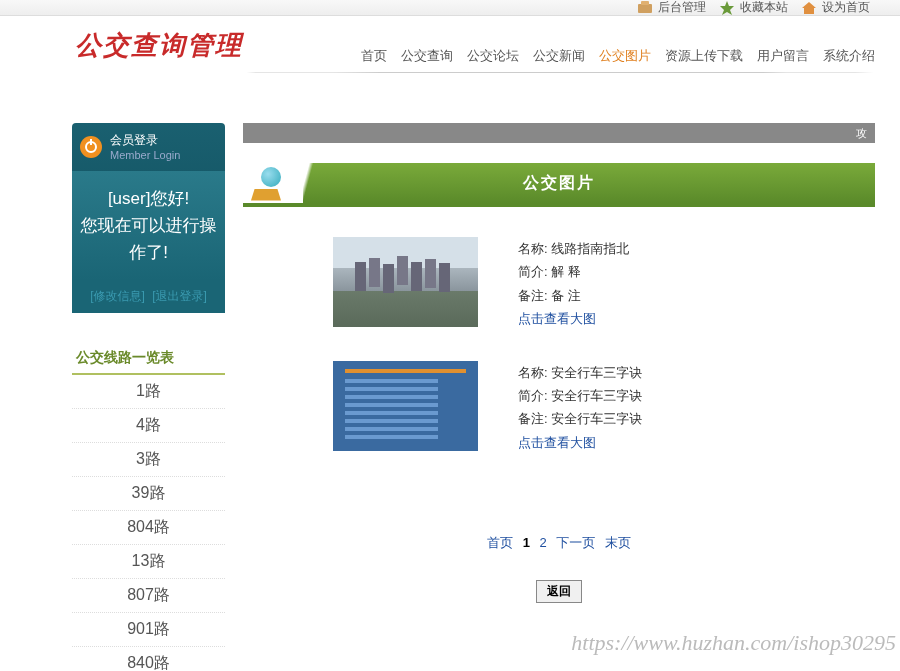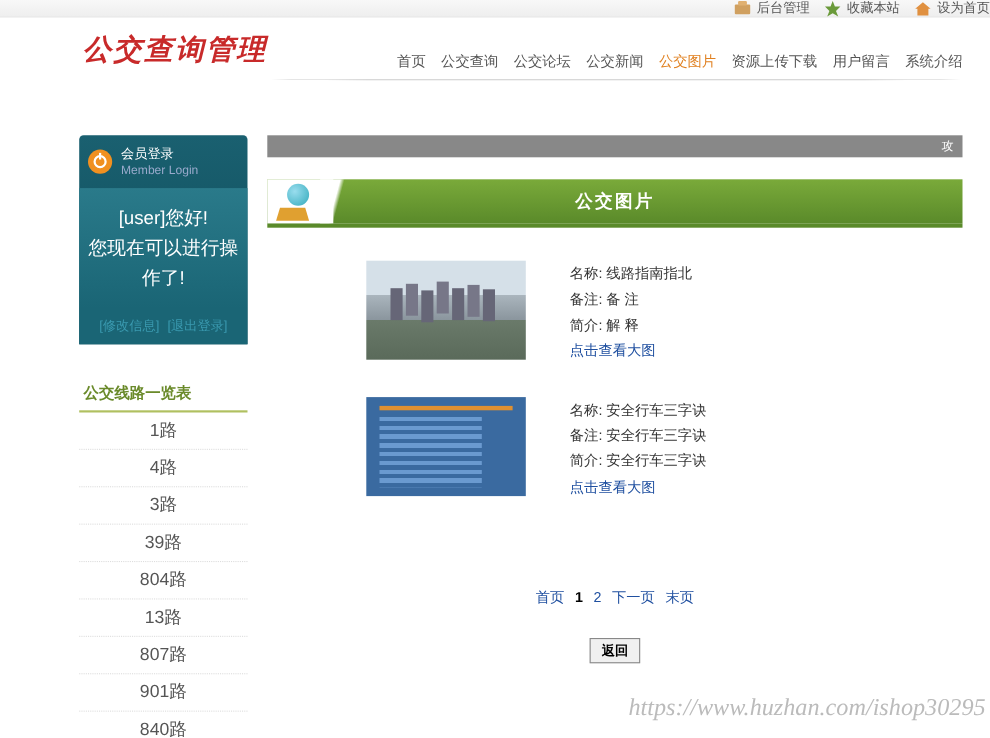--- a/index.html
+++ b/index.html
@@ -1,18 +1,18 @@
 <!DOCTYPE html>
 <html><head>
   <meta charset="utf-8">
   <style>
     * { margin: 0; padding: 0; box-sizing: border-box; }
     body { font-family: "Microsoft YaHei", Arial, sans-serif; font-size: 12px; background: #fff; width: 900px; }
     
-    .top-bar { height: 16px; display: flex; justify-content: flex-end; align-items: center; gap: 12px; background: linear-gradient(#f8f8f8, #eeeeee); border-bottom: 1px solid #ddd; }
+    .top-bar { height: 16px; display: flex; justify-content: flex-end; align-items: center; padding-right: 30px; gap: 12px; background: linear-gradient(#f8f8f8, #eeeeee); border-bottom: 1px solid #ddd; }
     .top-bar-item { display: flex; align-items: center; gap: 4px; color: #555; cursor: pointer; }
     .top-icon { width: 18px; height: 16px; display: inline-block; }
     
     .header { height: 57px; position: relative; background: #fff; }
     .logo { position: absolute; left: 75px; top: 12px; font-size: 26px; font-family: "STXingkai", "KaiTi", cursive; font-style: italic; color: #c82a2a; font-weight: bold; letter-spacing: 2px; }
     .nav { position: absolute; right: 25px; bottom: 8px; display: flex; gap: 14px; }
     .nav-item { color: #555; cursor: pointer; font-size: 13px; }
     .nav-item.active { color: #e08020; }
     .nav-underline { position: absolute; left: 240px; right: 20px; bottom: 0; height: 1px; background: #ccc; border-radius: 50%; }
     
@@ -163,31 +163,31 @@
         <div class="section-icon-circle"></div>
       </div>
       <div class="section-title">公交图片</div>
     </div>
 
     <div class="gallery">
         <div class="gallery-item">
           <div class="gallery-thumb thumb-city"></div>
           <div class="gallery-info">
             <div class="gallery-info-row">名称: 线路指南指北</div>
+            <div class="gallery-info-row">简介: 解 释</div>
             <div class="gallery-info-row">备注: 备 注</div>
-            <div class="gallery-info-row">简介: 解 释</div>
             <div class="gallery-link">点击查看大图</div>
           </div>
         </div>
         <div class="gallery-item">
           <div class="gallery-thumb thumb-doc"></div>
           <div class="gallery-info">
             <div class="gallery-info-row">名称: 安全行车三字诀</div>
+            <div class="gallery-info-row">简介: 安全行车三字诀</div>
             <div class="gallery-info-row">备注: 安全行车三字诀</div>
-            <div class="gallery-info-row">简介: 安全行车三字诀</div>
             <div class="gallery-link">点击查看大图</div>
           </div>
         </div>
       </div>
 
     <div class="pager">
       <span>首页</span>
       <span class="current">1</span>
       <span>2</span>
       <span>下一页</span>

